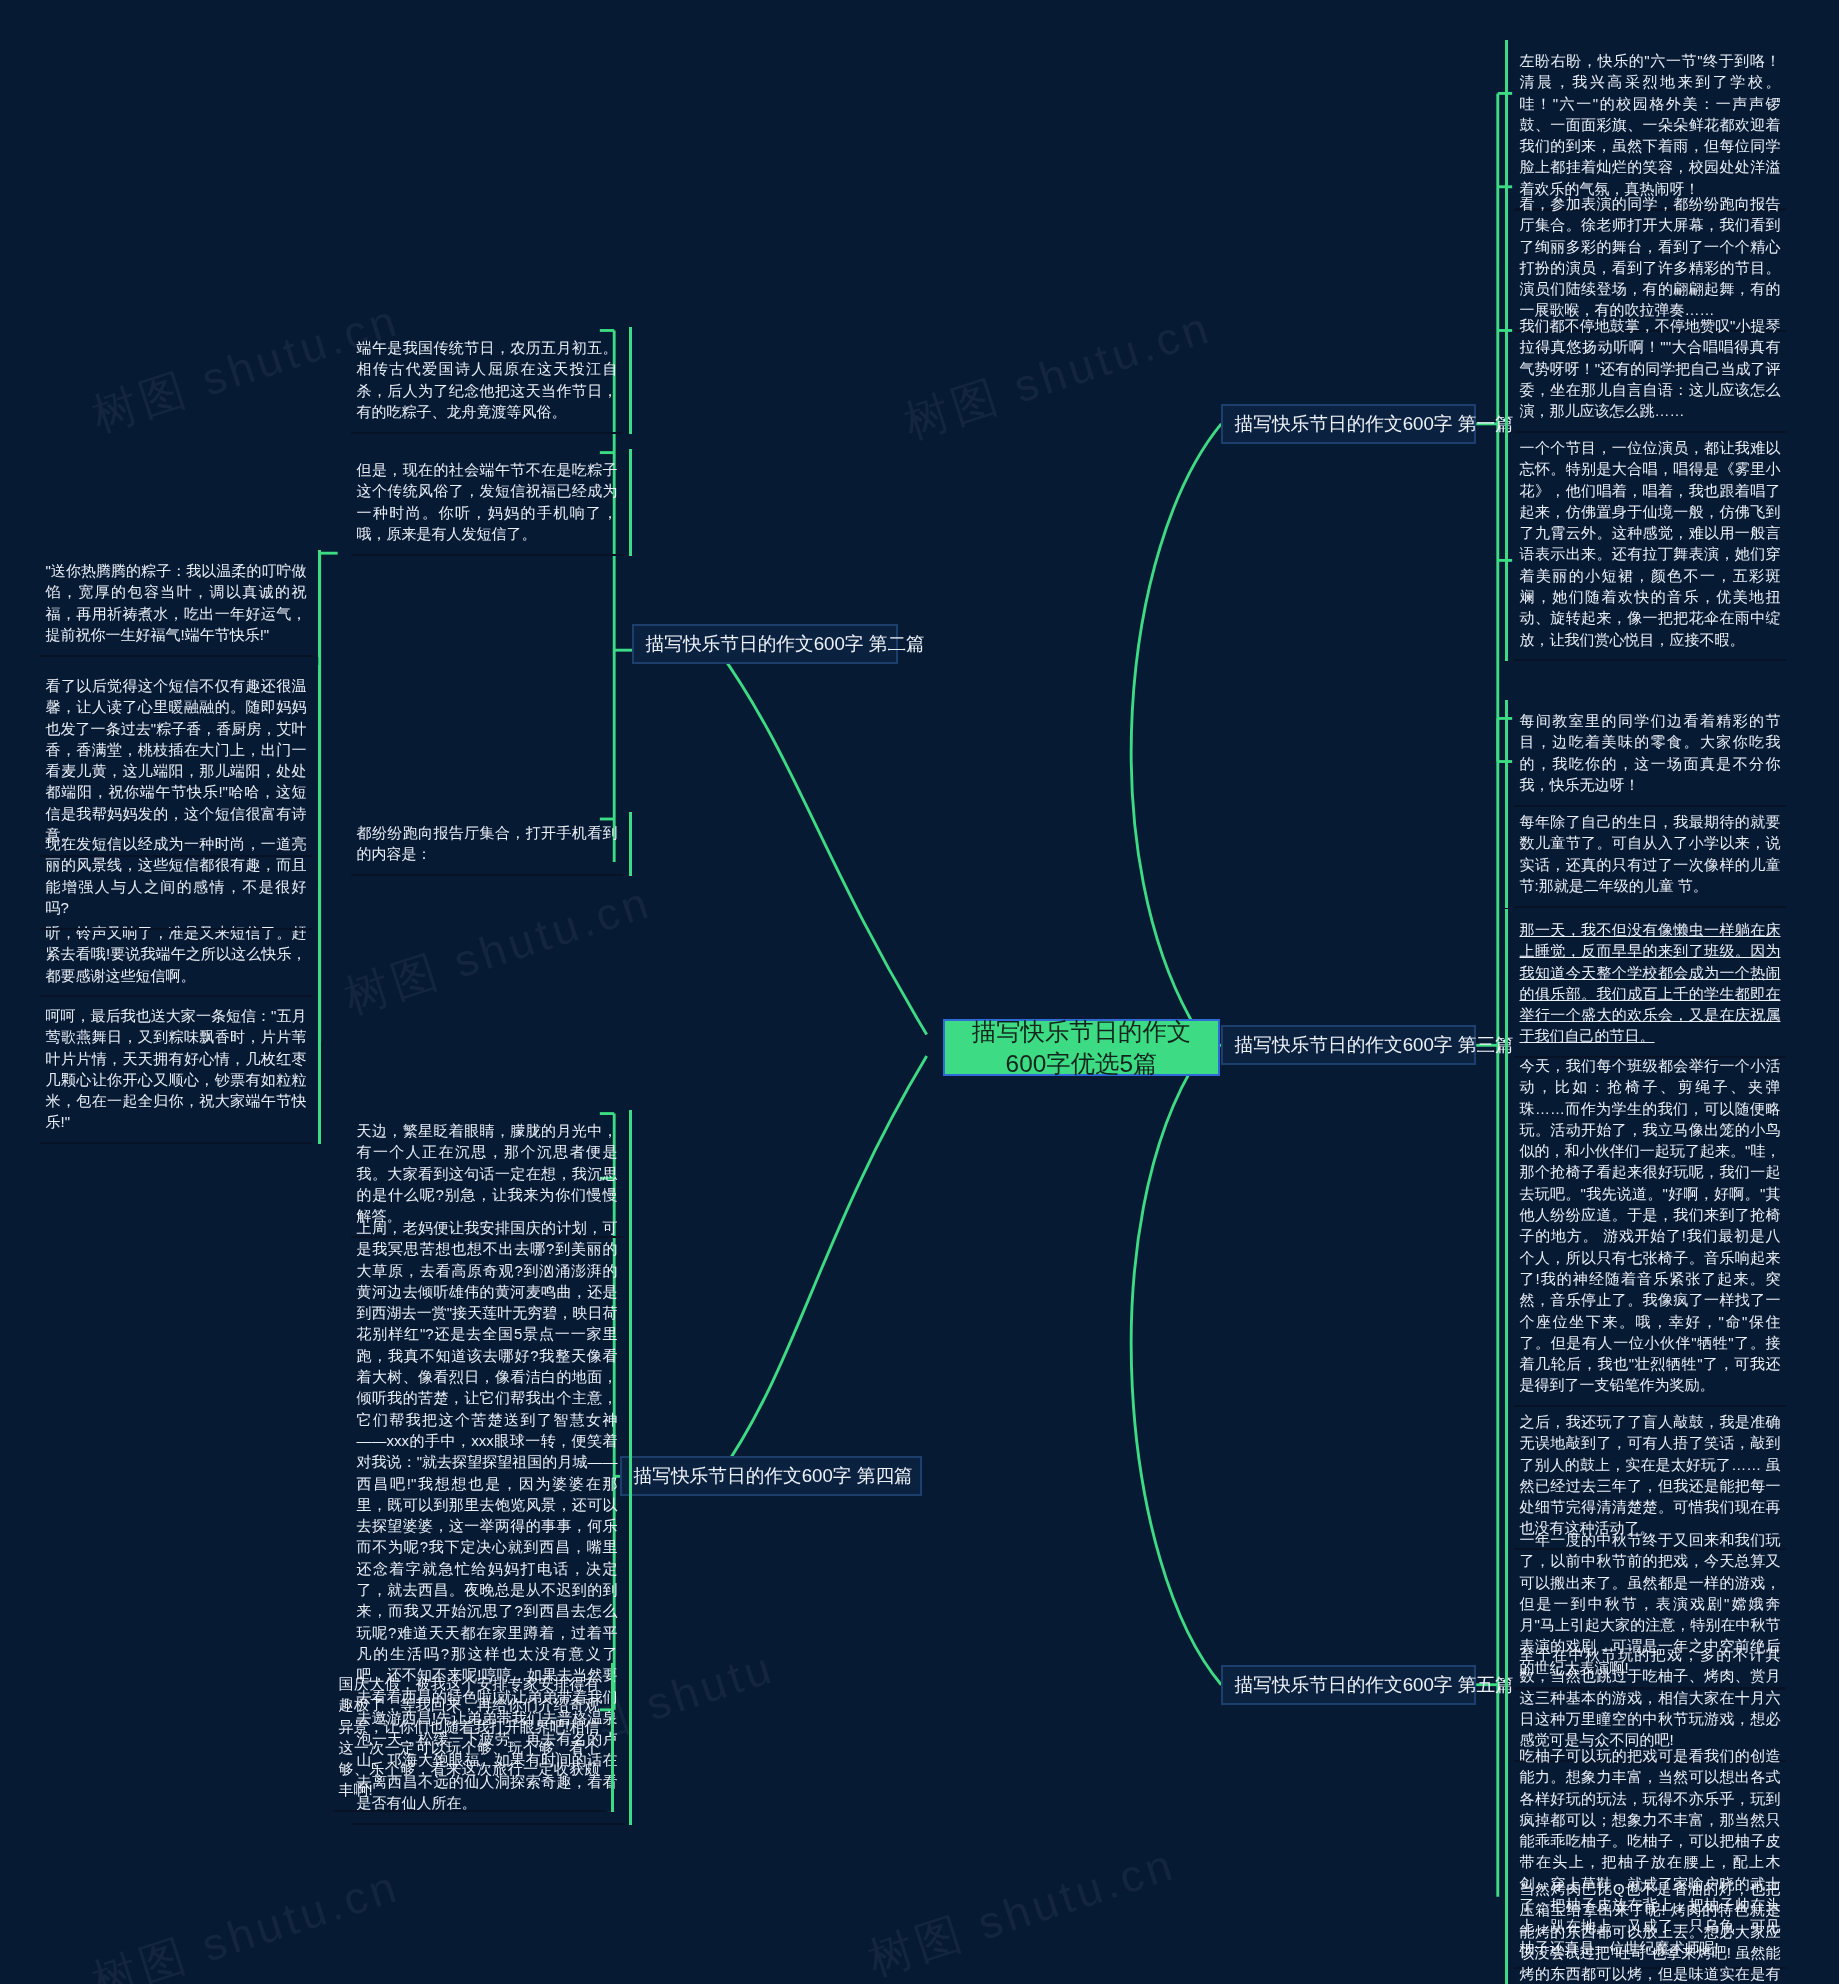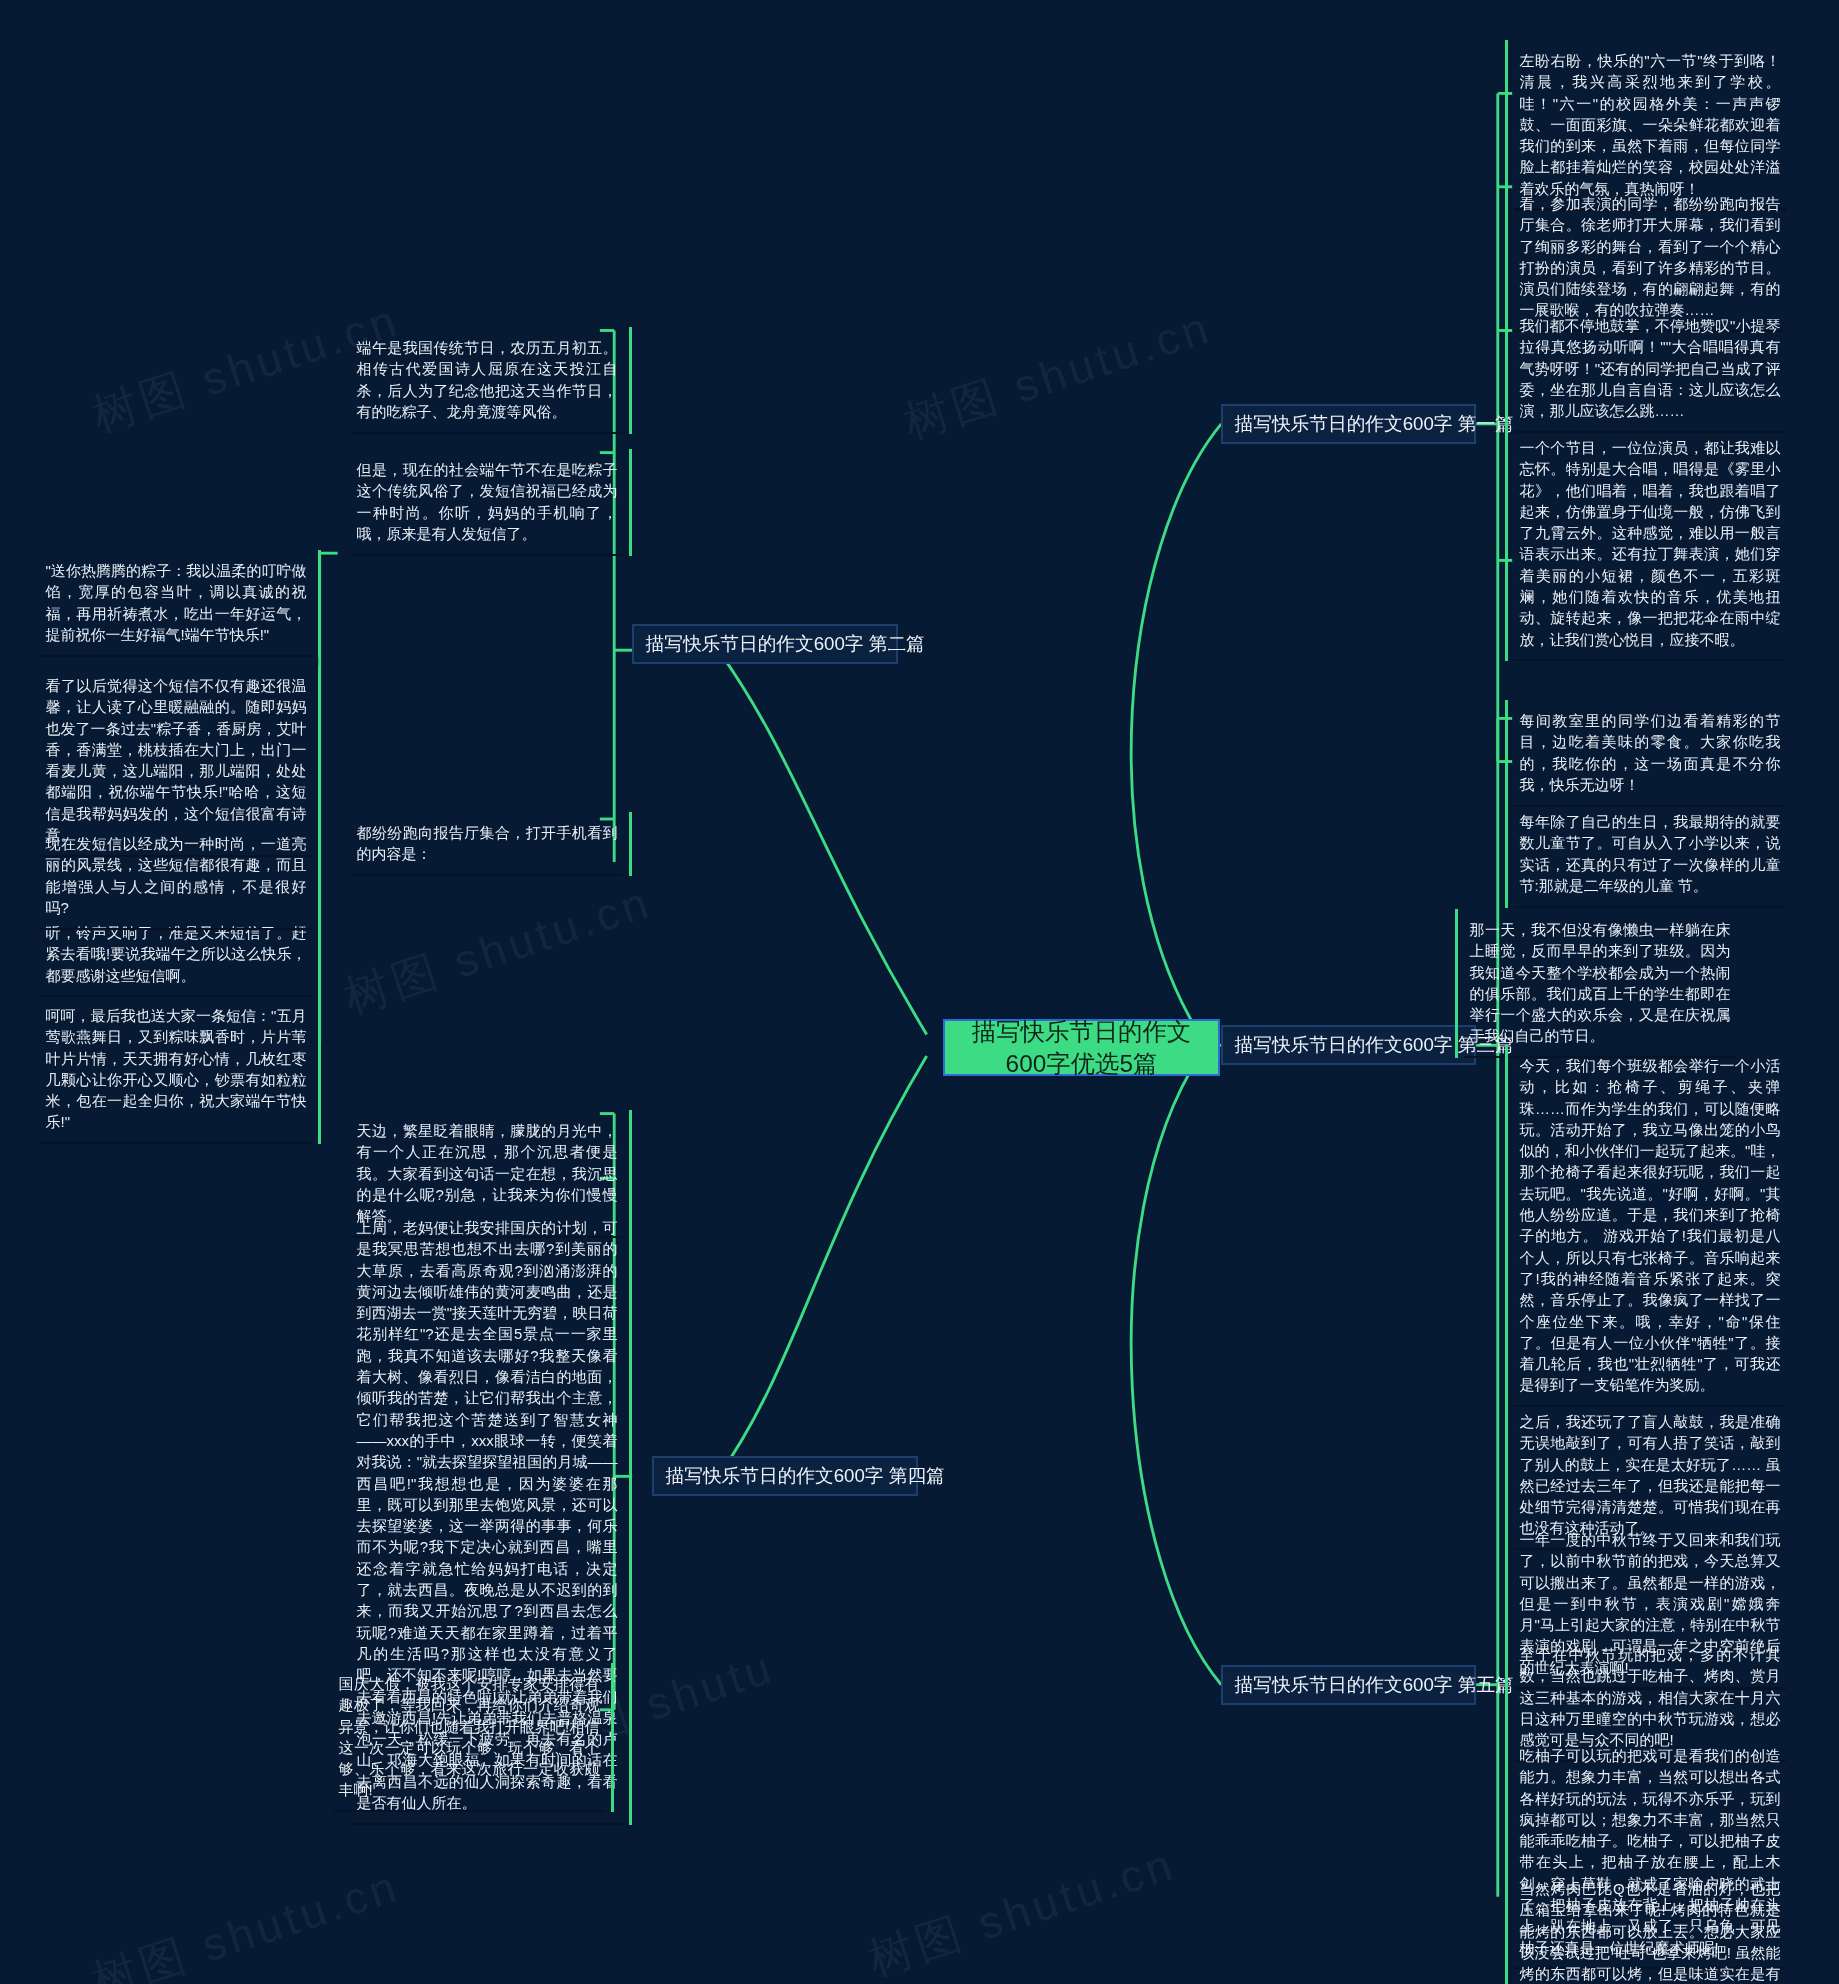--- a/index.html
+++ b/index.html
@@ -126,32 +126,32 @@
   <div class="wm" style="left:862px;top:1882px;transform:rotate(-18deg);">树图 shutu.cn</div>
 
   <div class="root" style="left:923px;top:1019px;width:277px;height:57px;">描写快乐节日的作文600字优选5篇</div>
 
   <div class="topic" style="left:1221px;top:404px;width:255px;height:40px;">描写快乐节日的作文600字 第一篇</div>
 
   <div class="topic" style="left:632px;top:624px;width:266px;height:40px;">描写快乐节日的作文600字 第二篇</div>
 
   <div class="topic" style="left:1221px;top:1025px;width:255px;height:40px;">描写快乐节日的作文600字 第三篇</div>
 
-  <div class="topic" style="left:652px;top:1456px;width:266px;height:40px;">描写快乐节日的作文600字 第四篇</div>
+  <div class="topic" style="left:620px;top:1456px;width:302px;height:40px;">描写快乐节日的作文600字 第四篇</div>
 
   <div class="topic" style="left:1221px;top:1665px;width:255px;height:40px;">描写快乐节日的作文600字 第五篇</div>
 
   <div class="leaf right" style="left:1505px;top:40px;width:287px;">左盼右盼，快乐的"六一节"终于到咯！清晨，我兴高采烈地来到了学校。哇！"六一"的校园格外美：一声声锣鼓、一面面彩旗、一朵朵鲜花都欢迎着我们的到来，虽然下着雨，但每位同学脸上都挂着灿烂的笑容，校园处处洋溢着欢乐的气氛，真热闹呀！</div>
   <div class="leaf right" style="left:1505px;top:183px;width:287px;">看，参加表演的同学，都纷纷跑向报告厅集合。徐老师打开大屏幕，我们看到了绚丽多彩的舞台，看到了一个个精心打扮的演员，看到了许多精彩的节目。演员们陆续登场，有的翩翩起舞，有的一展歌喉，有的吹拉弹奏……</div>
   <div class="leaf right" style="left:1505px;top:305px;width:287px;">我们都不停地鼓掌，不停地赞叹"小提琴拉得真悠扬动听啊！""大合唱唱得真有气势呀呀！"还有的同学把自己当成了评委，坐在那儿自言自语：这儿应该怎么演，那儿应该怎么跳……</div>
   <div class="leaf right" style="left:1505px;top:427px;width:287px;">一个个节目，一位位演员，都让我难以忘怀。特别是大合唱，唱得是《雾里小花》，他们唱着，唱着，我也跟着唱了起来，仿佛置身于仙境一般，仿佛飞到了九霄云外。这种感觉，难以用一般言语表示出来。还有拉丁舞表演，她们穿着美丽的小短裙，颜色不一，五彩斑斓，她们随着欢快的音乐，优美地扭动、旋转起来，像一把把花伞在雨中绽放，让我们赏心悦目，应接不暇。</div>
   <div class="leaf right" style="left:1505px;top:700px;width:287px;">每间教室里的同学们边看着精彩的节目，边吃着美味的零食。大家你吃我的，我吃你的，这一场面真是不分你我，快乐无边呀！</div>
 
   <div class="leaf right" style="left:1505px;top:801px;width:287px;">每年除了自己的生日，我最期待的就要数儿童节了。可自从入了小学以来，说实话，还真的只有过了一次像样的儿童节:那就是二年级的儿童 节。</div>
-  <div class="leaf right" style="left:1455px;top:909px;width:287px;">那一天，我不但没有像懒虫一样躺在床上睡觉，反而早早的来到了班级。因为我知道今天整个学校都会成为一个热闹的俱乐部。我们成百上千的学生都即在举行一个盛大的欢乐会，又是在庆祝属于我们自己的节日。</div>
+  <div class="leaf right" style="left:1505px;top:909px;width:287px;text-decoration:underline;">那一天，我不但没有像懒虫一样躺在床上睡觉，反而早早的来到了班级。因为我知道今天整个学校都会成为一个热闹的俱乐部。我们成百上千的学生都即在举行一个盛大的欢乐会，又是在庆祝属于我们自己的节日。</div>
   <div class="leaf right" style="left:1505px;top:1045px;width:287px;">今天，我们每个班级都会举行一个小活动，比如：抢椅子、剪绳子、夹弹珠……而作为学生的我们，可以随便略玩。活动开始了，我立马像出笼的小鸟似的，和小伙伴们一起玩了起来。"哇，那个抢椅子看起来很好玩呢，我们一起去玩吧。"我先说道。"好啊，好啊。"其他人纷纷应道。于是，我们来到了抢椅子的地方。 游戏开始了!我们最初是八个人，所以只有七张椅子。音乐响起来了!我的神经随着音乐紧张了起来。突然，音乐停止了。我像疯了一样找了一个座位坐下来。哦，幸好，"命"保住了。但是有人一位小伙伴"牺牲"了。接着几轮后，我也"壮烈牺牲"了，可我还是得到了一支铅笔作为奖励。</div>
   <div class="leaf right" style="left:1505px;top:1401px;width:287px;">之后，我还玩了了盲人敲鼓，我是准确无误地敲到了，可有人捂了笑话，敲到了别人的鼓上，实在是太好玩了…… 虽然已经过去三年了，但我还是能把每一处细节完得清清楚楚。可惜我们现在再也没有这种活动了。</div>
   <div class="leaf right" style="left:1505px;top:1519px;width:287px;">一年一度的中秋节终于又回来和我们玩了，以前中秋节前的把戏，今天总算又可以搬出来了。虽然都是一样的游戏，但是一到中秋节，表演戏剧"嫦娥奔月"马上引起大家的注意，特别在中秋节表演的戏剧，可谓是一年之中空前绝后的世纪大表演啊!</div>
 
   <div class="leaf right" style="left:1505px;top:1634px;width:287px;">至于在中秋节玩的把戏，多的不计其数，当然也跳过于吃柚子、烤肉、赏月这三种基本的游戏，相信大家在十月六日这种万里瞳空的中秋节玩游戏，想必感觉可是与众不同的吧!</div>
   <div class="leaf right" style="left:1505px;top:1735px;width:287px;">吃柚子可以玩的把戏可是看我们的创造能力。想象力丰富，当然可以想出各式各样好玩的玩法，玩得不亦乐乎，玩到疯掉都可以；想象力不丰富，那当然只能乖乖吃柚子。吃柚子，可以把柚子皮带在头上，把柚子放在腰上，配上木剑，穿上草鞋，就成了家喻户晓的武士了；把柚子皮放在背上，把柚子帅在头上，趴在地上，又成了一只乌龟，可见柚子还真是一位世纪魔术师呢!</div>
   <div class="leaf right" style="left:1505px;top:1868px;width:287px;">当然烤肉巴比Q也不是省油的灯，也把压箱宝给拿出来了呢! 烤肉的特色就是能烤的东西都可以放上去。想必大家应该没尝试过把"吐司"也拿来烤吧! 虽然能烤的东西都可以烤，但是味道实在是有天壤之别。比如说，玉米的味道差别实在很大。用烤的，会有酥酥脆脆的味道；用炖汤的，则会有软软的口感；用"生吃"的，又会有硬硬的口感。所以建议大家，玉米还是拿来炖汤就够了。</div>
 
   <div class="leaf left" style="left:345px;top:327px;width:287px;">端午是我国传统节日，农历五月初五。相传古代爱国诗人屈原在这天投江自杀，后人为了纪念他把这天当作节日，有的吃粽子、龙舟竟渡等风俗。</div>
   <div class="leaf left" style="left:345px;top:449px;width:287px;">但是，现在的社会端午节不在是吃粽子这个传统风俗了，发短信祝福已经成为一种时尚。你听，妈妈的手机响了，哦，原来是有人发短信了。</div>

